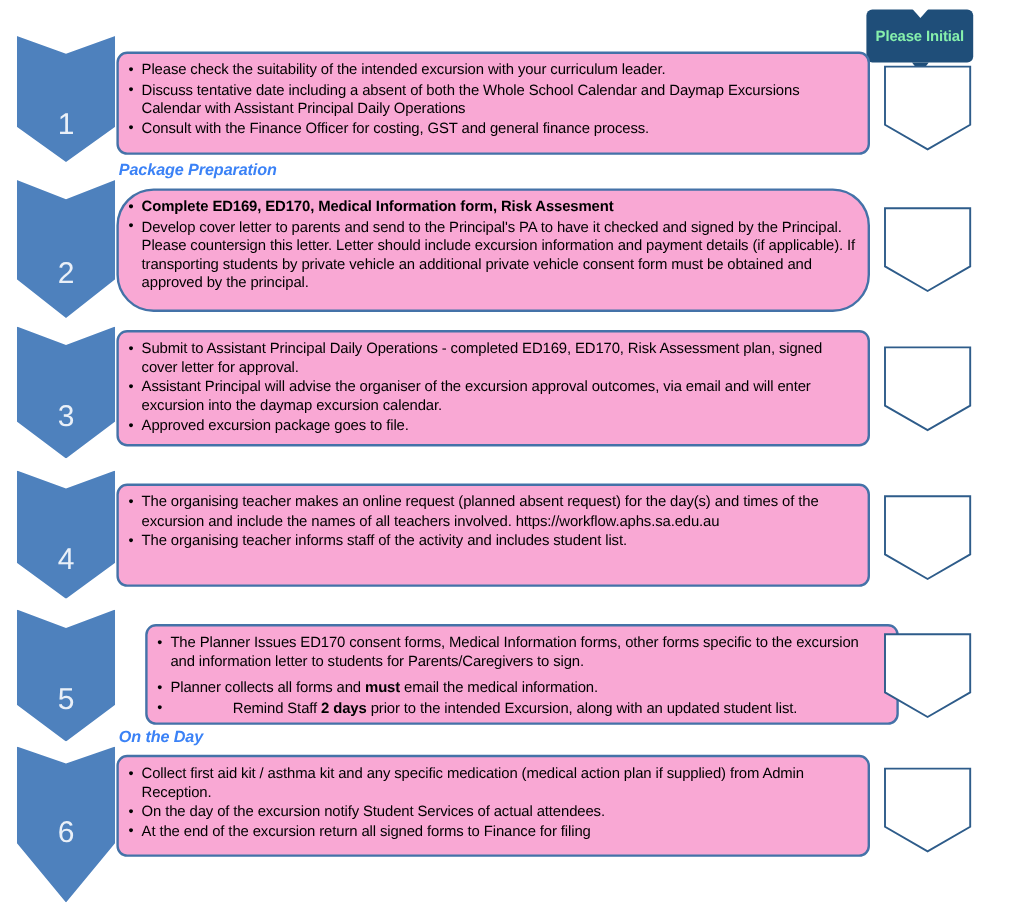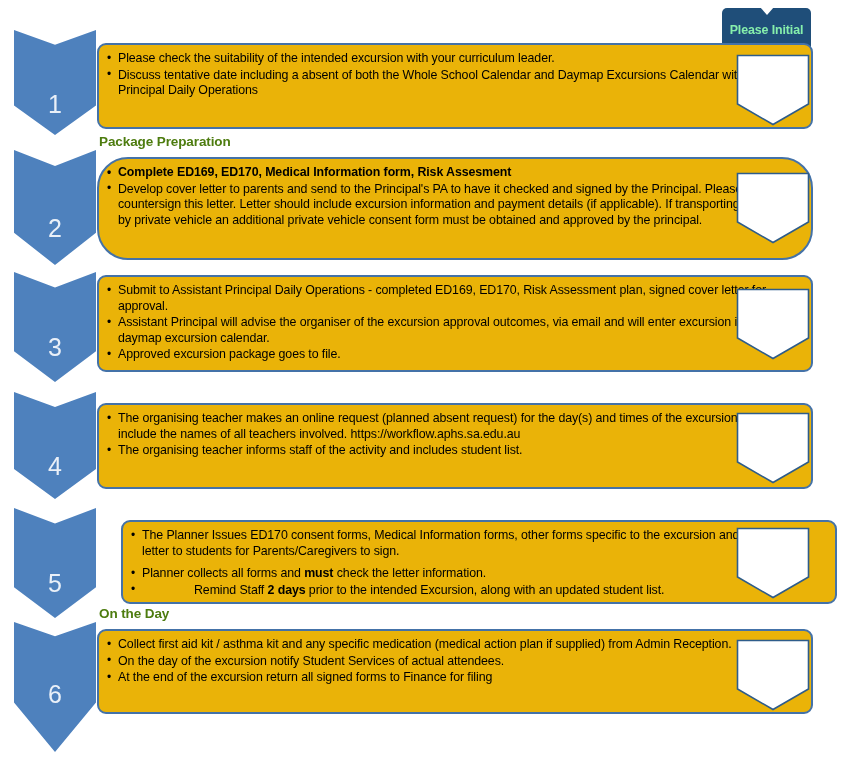--- a/index.html
+++ b/index.html
@@ -18,22 +18,22 @@
   }
   .chev .num{
     position:absolute;left:0;width:100%;text-align:center;
     color:#EAF0F8;font-size:25px;line-height:25px;font-weight:400;
     font-family:"Liberation Sans", sans-serif;
     user-select:none;
   }
 
   
   .box{
-    position:absolute;left:97px;width:716px;
-    background:#eab308;
+    position:absolute;left:97px;width:628px;
+    background:#f9a8d4;
     border:2px solid #4472A8;
     border-radius:9px;
     box-sizing:border-box;
     padding:6px 10px 6px 8px;
   }
   .box ul{margin:0;padding:0;list-style:none;}
   .box li{
     position:relative;
     padding-left:11px;
     margin:0 0 1px 0;
@@ -47,23 +47,24 @@
     position:absolute;left:0;top:-0.5px;
     font-size:12px;line-height:15.6px;
   }
   .box li b{font-weight:bold;}
   .box li.spaced{margin-top:7px;}
   .indent-line{display:inline-block;width:52px;}
 
   
   .sechead{
     position:absolute;left:99px;
-    font-size:13.5px;font-weight:bold;color:#4d7c0f;
+    font-size:13.5px;font-weight:bold;color:#3b82f6;
     line-height:16px;
     letter-spacing:-0.1px;
+    font-style:italic;
   }
 
   
   .initial-badge{
     position:absolute;left:722px;top:8px;width:89px;height:44px;
     background:#1F4E79;border-radius:5px;
   }
   .initial-badge .txt{
     position:absolute;left:0;top:0;width:100%;height:100%;
     display:flex;align-items:center;justify-content:center;
@@ -93,20 +94,21 @@
     <div class="badge-notch bot"></div>
   </div>
 
   <div class="chev" style="top:30px;height:105px;">
     <div class="num" style="top:62px;">1</div>
   </div>
   <div class="box" style="top:43px;height:86px;">
     <ul>
       <li>Please check the suitability of the intended excursion with your curriculum leader.</li>
       <li>Discuss tentative date including a absent of both the Whole School Calendar and Daymap Excursions Calendar with Assistant Principal Daily Operations</li>
+      <li>Consult with the Finance Officer for costing, GST and general finance process.</li>
     </ul>
   </div>
   <div class="pent" style="top:54px;">
     <svg viewBox="0 0 74 72">
       <polygon points="1.5,1.5 72.5,1.5 72.5,50 37,70.5 1.5,50" fill="#ffffff" stroke="#2E5C8A" stroke-width="1.6"></polygon>
     </svg>
   </div>
 
   <div class="sechead" style="top:134px;">Package Preparation</div>
 
@@ -155,21 +157,21 @@
       <polygon points="1.5,1.5 72.5,1.5 72.5,50 37,70.5 1.5,50" fill="#ffffff" stroke="#2E5C8A" stroke-width="1.6"></polygon>
     </svg>
   </div>
 
   <div class="chev" style="top:508px;height:110px;">
     <div class="num" style="top:63px;">5</div>
   </div>
   <div class="box" style="top:520px;height:84px;margin-left:24px;">
     <ul>
       <li>The Planner Issues ED170 consent forms, Medical Information forms, other forms specific  to the excursion and information letter to students for Parents/Caregivers to sign.</li>
-      <li class="spaced"><span>Planner collects all forms and </span><b>must</b><span> check the letter information.</span></li>
+      <li class="spaced"><span>Planner collects all forms and </span><b>must</b><span> email the medical information.</span></li>
       <li><span class="indent-line"></span><span>Remind Staff </span><b>2 days</b><span> prior to the intended Excursion, along with an updated student list.</span></li>
     </ul>
   </div>
   <div class="pent" style="top:527px;">
     <svg viewBox="0 0 74 72">
       <polygon points="1.5,1.5 72.5,1.5 72.5,50 37,70.5 1.5,50" fill="#ffffff" stroke="#2E5C8A" stroke-width="1.6"></polygon>
     </svg>
   </div>
 
   <div class="sechead" style="top:606px;">On the Day</div>

